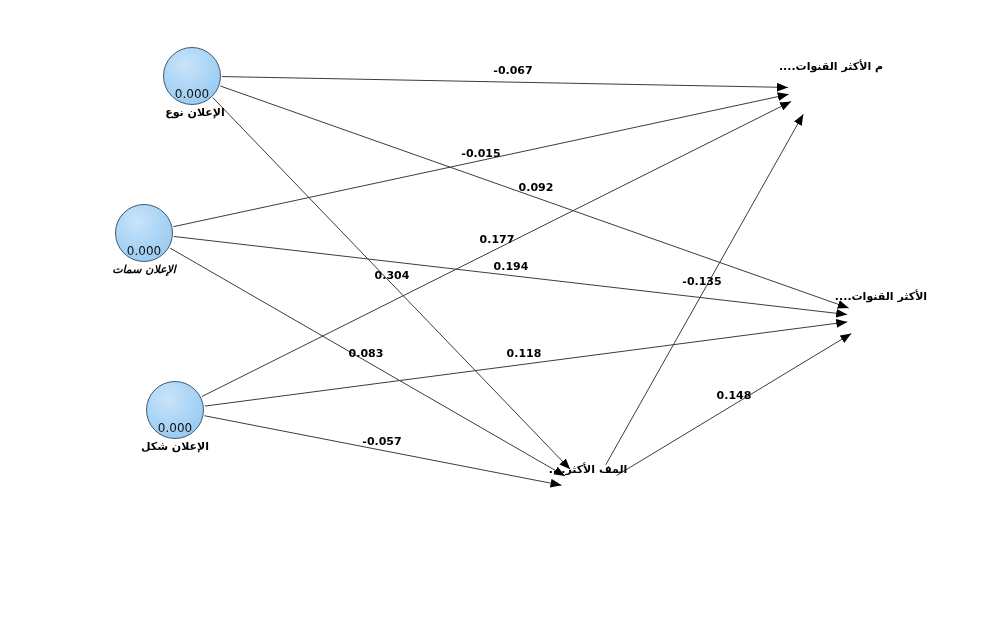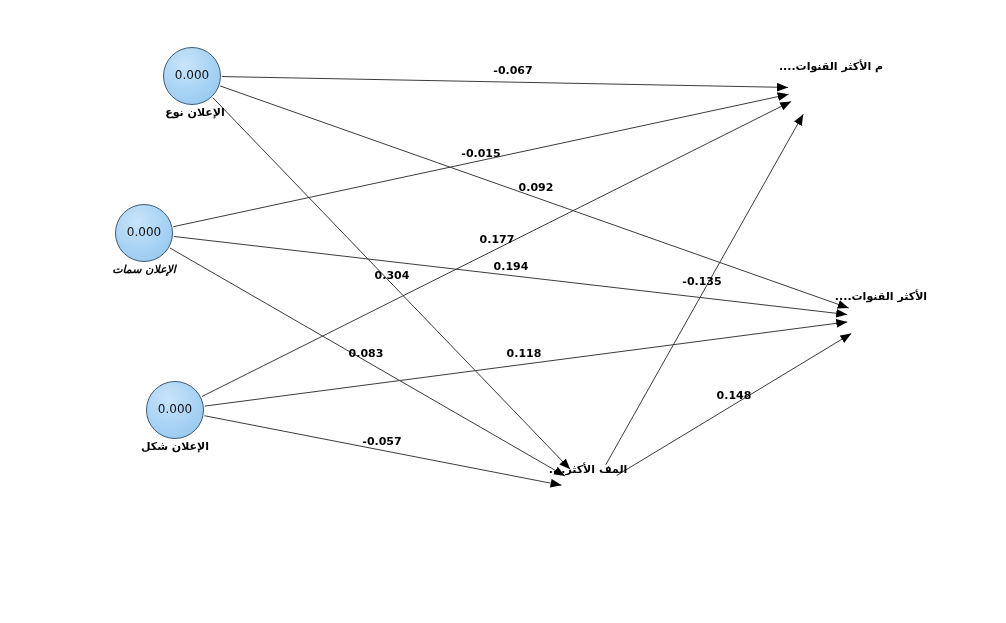--- a/index.html
+++ b/index.html
@@ -40,21 +40,21 @@
   }
   .circle {
     width: 58px;
     height: 58px;
     margin: 0 auto;
     border-radius: 50%;
     border: 1px solid #3e5a74;
     background: radial-gradient(circle at 38% 30%, #c9e4fa 0%, #a6d2f4 55%, #92c5ee 100%);
     box-sizing: border-box;
     display: flex;
-    align-items: center;
+    align-items: flex-end;
     justify-content: center;
     cursor: default;
   }
   .value {
     font-size: 12px;
     color: #111111;
     padding-bottom: 3px;
   }
   .node-label {
     margin-top: 1px;

